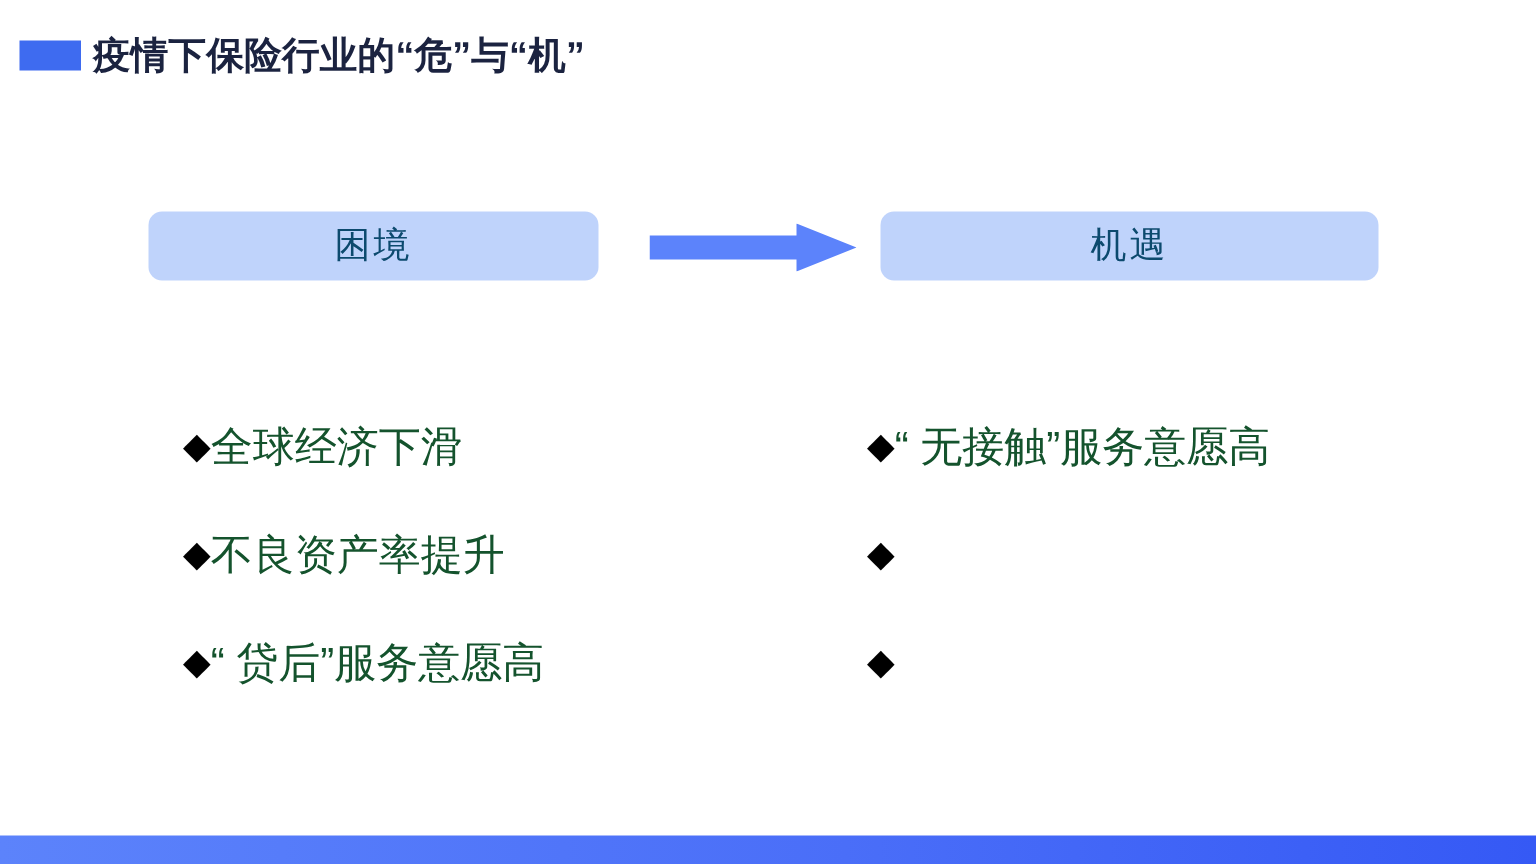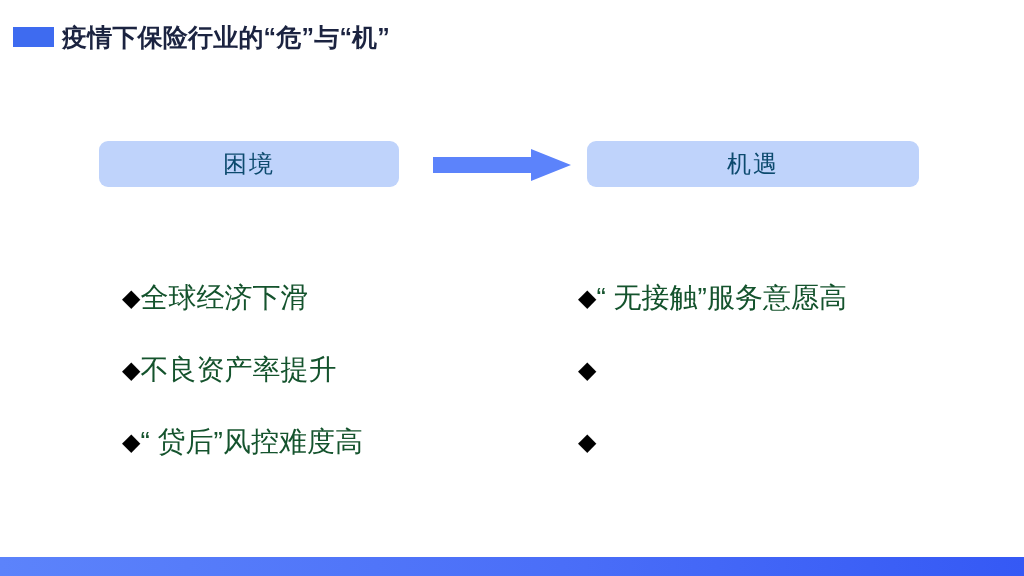--- a/index.html
+++ b/index.html
@@ -139,21 +139,21 @@
     <div class="bullet-row">
       <span class="bullet-marker">◆</span>
       <span class="bullet-text">全球经济下滑</span>
     </div>
     <div class="bullet-row">
       <span class="bullet-marker">◆</span>
       <span class="bullet-text">不良资产率提升</span>
     </div>
     <div class="bullet-row">
       <span class="bullet-marker">◆</span>
-      <span class="bullet-text">“ 贷后”风控难度高</span>
+      <span class="bullet-text">“ 贷后”服务意愿高</span>
     </div>
   </div>
 
   <div class="column column-right">
     <div class="bullet-row">
       <span class="bullet-marker">◆</span>
       <span class="bullet-text">“ 无接触”服务意愿高</span>
     </div>
     <div class="bullet-row">
       <span class="bullet-marker">◆</span>

